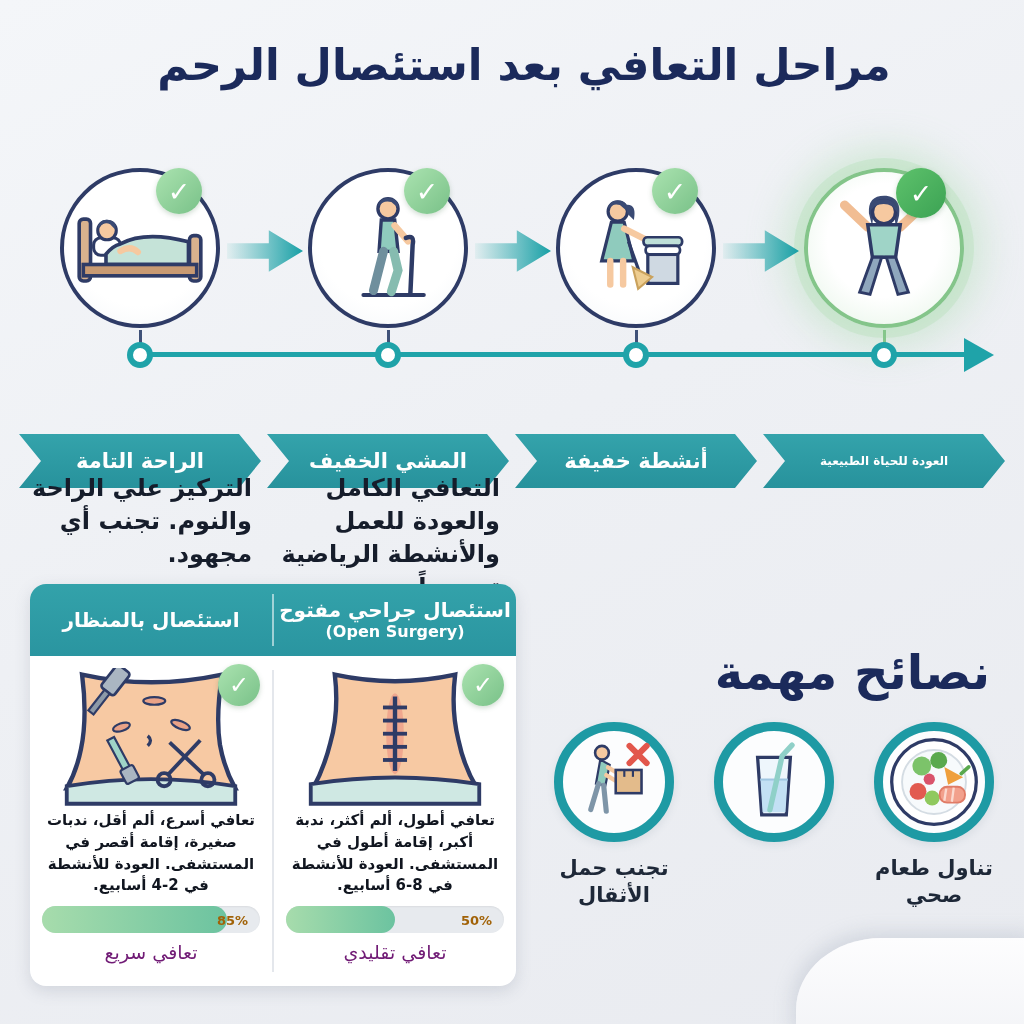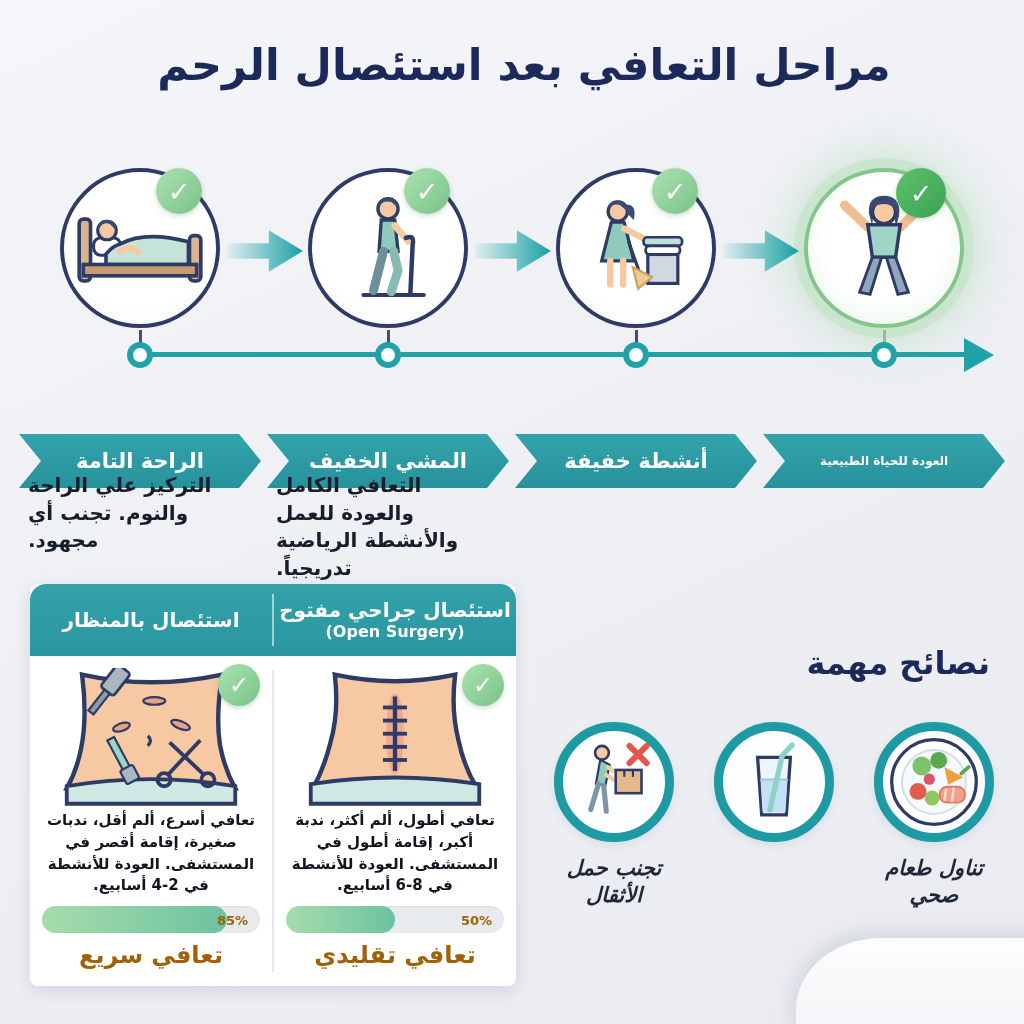--- a/index.html
+++ b/index.html
@@ -40,47 +40,47 @@
   .timeline-connector { position:absolute; top:330px; width:3px; height:14px; background:#3f5178; }
   .timeline-connector.green { background:#85c68b; }
 
   
   .row-banners { top:406px;margin-top:28px; }
   .banner { height:54px; margin:0 3px; display:flex; align-items:center; justify-content:center;
     background:linear-gradient(180deg,#34a3ab,#27929c); color:#fff; font-weight:bold; font-size:21px;
     clip-path:polygon(0 0, calc(100% - 22px) 0, 100% 50%, calc(100% - 22px) 100%, 0 100%, 22px 50%); }
   .banner.long { font-size:12px; }
   .row-desc { top:472px; }
-  .desc { padding:0 12px; text-align:left; font-size:20px; font-weight:bold; color:#161d2b; line-height:1.38; }
+  .desc { padding:0 12px; text-align:right; font-size:24px; font-weight:bold; color:#161d2b; line-height:1.38; }
 
   
   .card { position:absolute; left:30px; top:584px; width:486px; height:402px; background:#ffffff;
-    border-radius:8px; box-shadow:0 5px 16px rgba(90,100,120,.18); }
+    border-radius:16px; box-shadow:0 5px 16px rgba(90,100,120,.18); }
   .card-header { display:flex; height:72px; background:linear-gradient(180deg,#33a2aa,#2a95a0);
     border-radius:16px 16px 0 0; align-items:center; }
   .card-header .cell { flex:1; text-align:center; color:#fff; }
   .card-header .ar { font-size:20px; font-weight:bold; line-height:1.15; }
   .card-header .en { font-size:16px; font-weight:bold; line-height:1.2; }
   .hdr-divider { width:2px; height:52px; background:rgba(255,255,255,.55); }
   .card-body { display:flex; height:330px; }
   .card-col { flex:1; padding:8px 12px 0; display:flex; flex-direction:column; align-items:center; }
   .col-divider { width:2px; background:#e4e7ec; margin:14px 0; }
   .illus { position:relative; height:142px; display:flex; align-items:flex-end; justify-content:center; }
   .illus .check-badge { top:0px; right:-16px; width:42px; height:42px; font-size:24px; }
   .card-desc { margin-top:4px; text-align:center; font-size:15px; font-weight:bold; color:#10151f; line-height:1.45; }
   .progress-track { position:relative; width:100%; height:27px; margin-top:9px; background:#e7eaee;
     border-radius:14px; box-shadow:inset 0 1px 2px rgba(0,0,0,.06); }
   .progress-fill { height:100%; border-radius:14px; background:linear-gradient(90deg,#a7dcac,#6cc3a0); }
   .progress-pct { position:absolute; right:12px; top:50%; transform:translateY(-50%);
     font-size:13px; font-weight:bold; color:#a16207; }
-  .recovery-label { margin-top:8px; font-size:24px; font-weight:bold; color:#a16207; }
-
-  
-  .tips-title { position:absolute; top:644px; right:34px; font-size:32px; font-weight:bold; color:#1b2a5b; }
-  .tips-row { position:absolute; left:540px; top:722px; width:468px; display:flex; justify-content:space-between;font-style:italic; }
+  .recovery-label { margin-top:8px; font-size:19px; font-weight:normal; color:#701a75; }
+
+  
+  .tips-title { position:absolute; top:644px; right:34px; font-size:48px; font-weight:bold; color:#1b2a5b; }
+  .tips-row { position:absolute; left:540px; top:722px; width:468px; display:flex; justify-content:space-between; }
   .tip { width:148px; display:flex; flex-direction:column; align-items:center; }
   .tip-circle { width:120px; height:120px; border-radius:50%; border:9px solid #1e9aa4; background:#fcfdfe;
     display:flex; align-items:center; justify-content:center; box-shadow:0 3px 8px rgba(80,110,120,.12); }
   .tip-label { margin-top:13px; font-size:21px; font-weight:bold; color:#1e2838; text-align:center; line-height:1.3; }
 
   
   .corner-decor { position:absolute; right:-12px; bottom:-14px; width:240px; height:100px;
     background:linear-gradient(180deg,#fdfdfe,#f3f4f7); border-top-left-radius:85px 72px;
     box-shadow:-4px -6px 18px rgba(150,160,178,.28); }
 </style>

